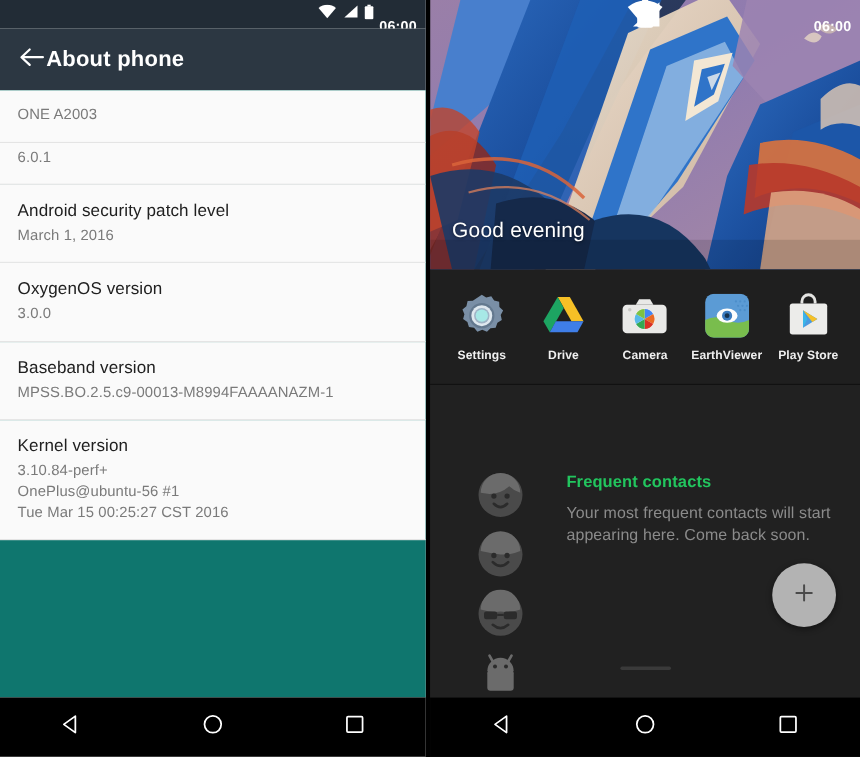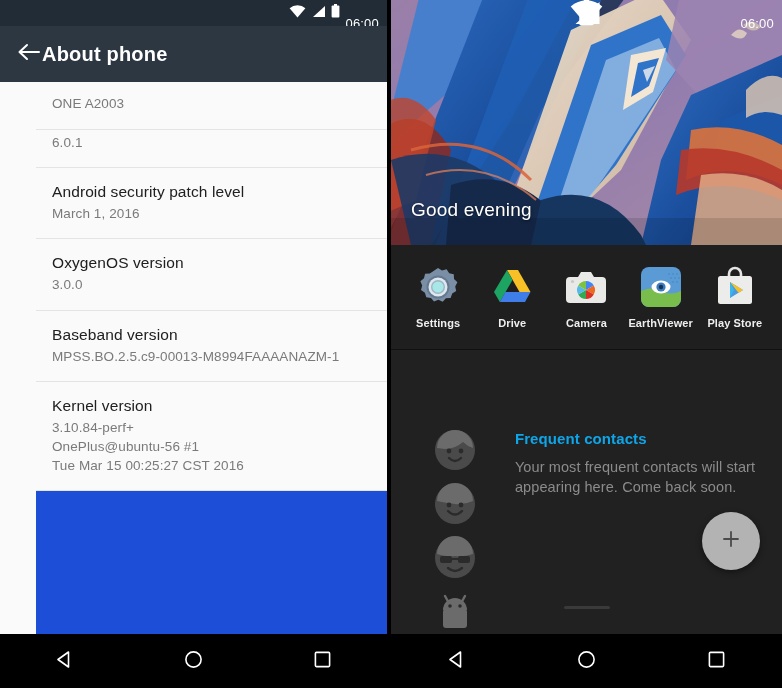--- a/index.html
+++ b/index.html
@@ -13,31 +13,31 @@
 
   
   .phone-left { width:387px; height:688px; position:relative; background:#fafafa; display:flex; flex-direction:column; }
   .gap { width:4px; height:688px; background:#000; }
 
   .statusbar {
     height:26px; flex:0 0 26px; display:flex; align-items:center; justify-content:flex-end;
     padding-right:8px; gap:5px;
   }
   .statusbar.dark { background:#222c36; }
-  .sb-time { color:#fff; font-size:13px; font-weight:normal; letter-spacing:.2px;margin-top:20px; }
+  .sb-time { color:#fff; font-size:13px; font-weight:bold; letter-spacing:.2px;margin-top:20px; }
   .sb-ico { display:inline-block; }
 
   .appbar {
     height:56px; flex:0 0 56px; background:#2c3742; display:flex; align-items:center;
     padding-left:16px; 
   }
   .appbar-title { color:#fff; font-size:20px; font-weight:bold; letter-spacing:.2px; }
   .back-btn { width:26px; height:26px; display:flex; align-items:center; justify-content:center; cursor:pointer; }
 
-  .list { flex:1 1 auto; background:#1d4ed8; overflow:hidden;margin-left:36px; }
+  .list { flex:1 1 auto; background:#0f766e; overflow:hidden; }
   .row { padding:0 16px; border-bottom:1px solid #e4e4e4; background:#fafafa; }
   .row.clipped { padding-top:0; }
   .row-title { font-size:15.5px; color:#202020; padding-top:15px; letter-spacing:.1px; }
   .row-sub { font-size:13.5px; color:#7a7a7a; padding:3px 0 15px 0; line-height:1.42; letter-spacing:.1px; }
   .row.clipped .row-sub { padding-top:12px; padding-bottom:16px; }
 
   .navbar { height:54px; flex:0 0 54px; background:#000; display:flex; align-items:center; justify-content:space-around; }
   .nav-btn { width:54px; height:54px; display:flex; align-items:center; justify-content:center; cursor:pointer; }
 
   
@@ -59,21 +59,21 @@
     justify-content:space-around; padding:0 10px; border-bottom:1px solid #111;
   }
   .app { width:62px; display:flex; flex-direction:column; align-items:center; gap:8px; cursor:pointer;font-weight:bold; }
   .app-ico { width:44px; height:44px; position:relative; }
   .app-label { color:#efefef; font-size:11px; letter-spacing:.1px; text-align:center; }
 
   .contacts { flex:1 1 auto; background:#212121; position:relative; display:flex; padding:78px 0 0 42px; }
   .avatars { width:108px; display:flex; flex-wrap:wrap; gap:10px; align-content:flex-start; }
   .avatar { width:44px; height:44px; }
   .contact-text { padding-left:20px; padding-top:2px; }
-  .contact-title { color:#0ea5e9; font-size:15px; font-weight:bold; letter-spacing:.1px; }
+  .contact-title { color:#22c55e; font-size:15px; font-weight:bold; letter-spacing:.1px; }
   .contact-body { color:#8b8b8b; font-size:14.5px; line-height:1.38; padding-top:10px; letter-spacing:.1px; }
 
   .fab {
     position:absolute; right:22px; bottom:64px; width:58px; height:58px; border-radius:50%;
     background:#b3b3b3; display:flex; align-items:center; justify-content:center; cursor:pointer;
     box-shadow:0 2px 6px rgba(0,0,0,.45);
   }
   .drag-handle {
     position:absolute; left:50%; transform:translateX(-50%); bottom:25px;
     width:46px; height:3px; border-radius:2px; background:#3a3a3a;

